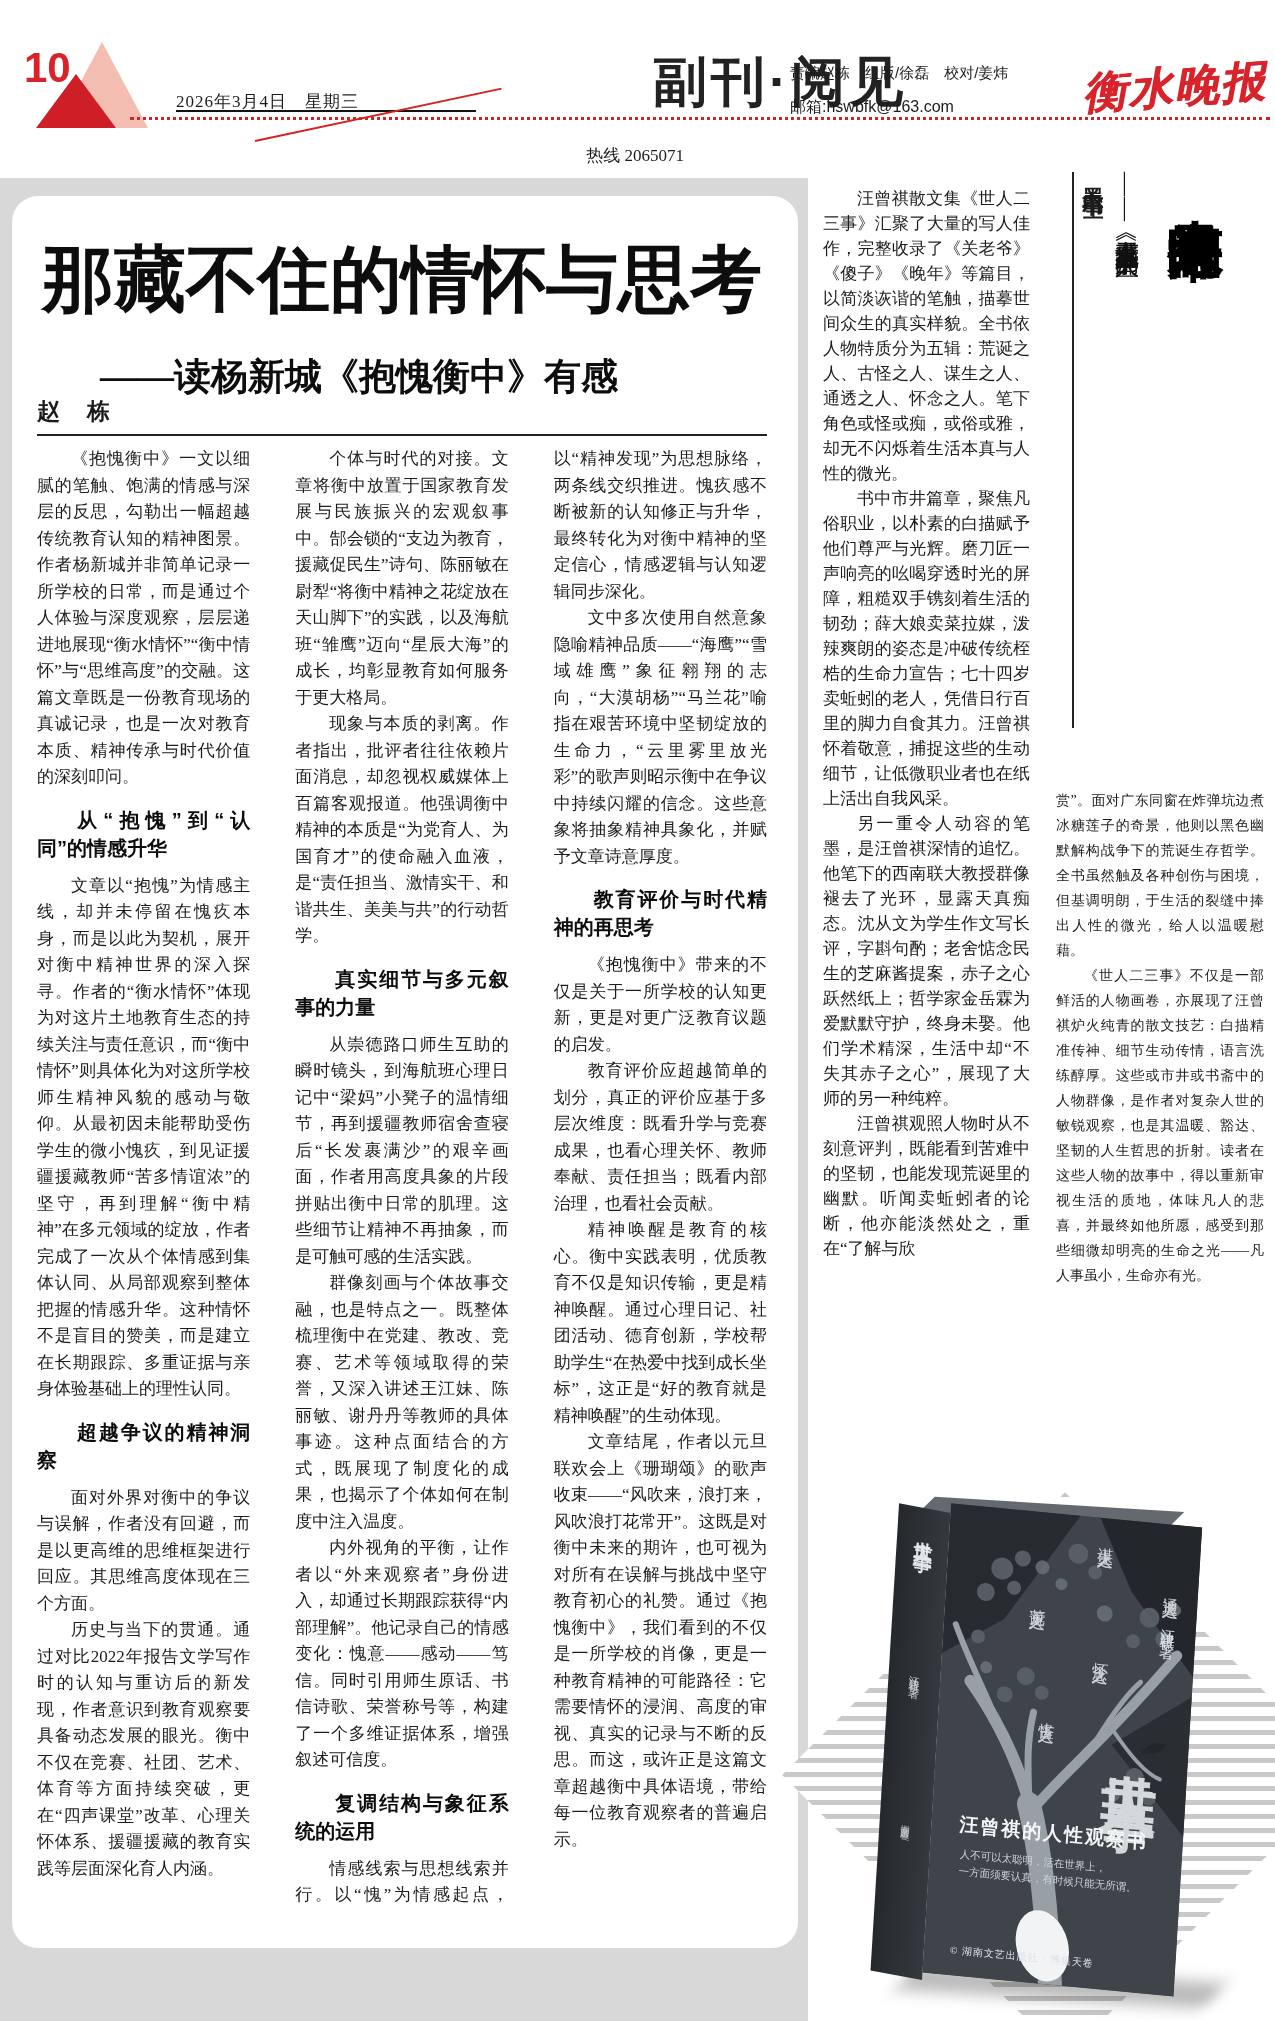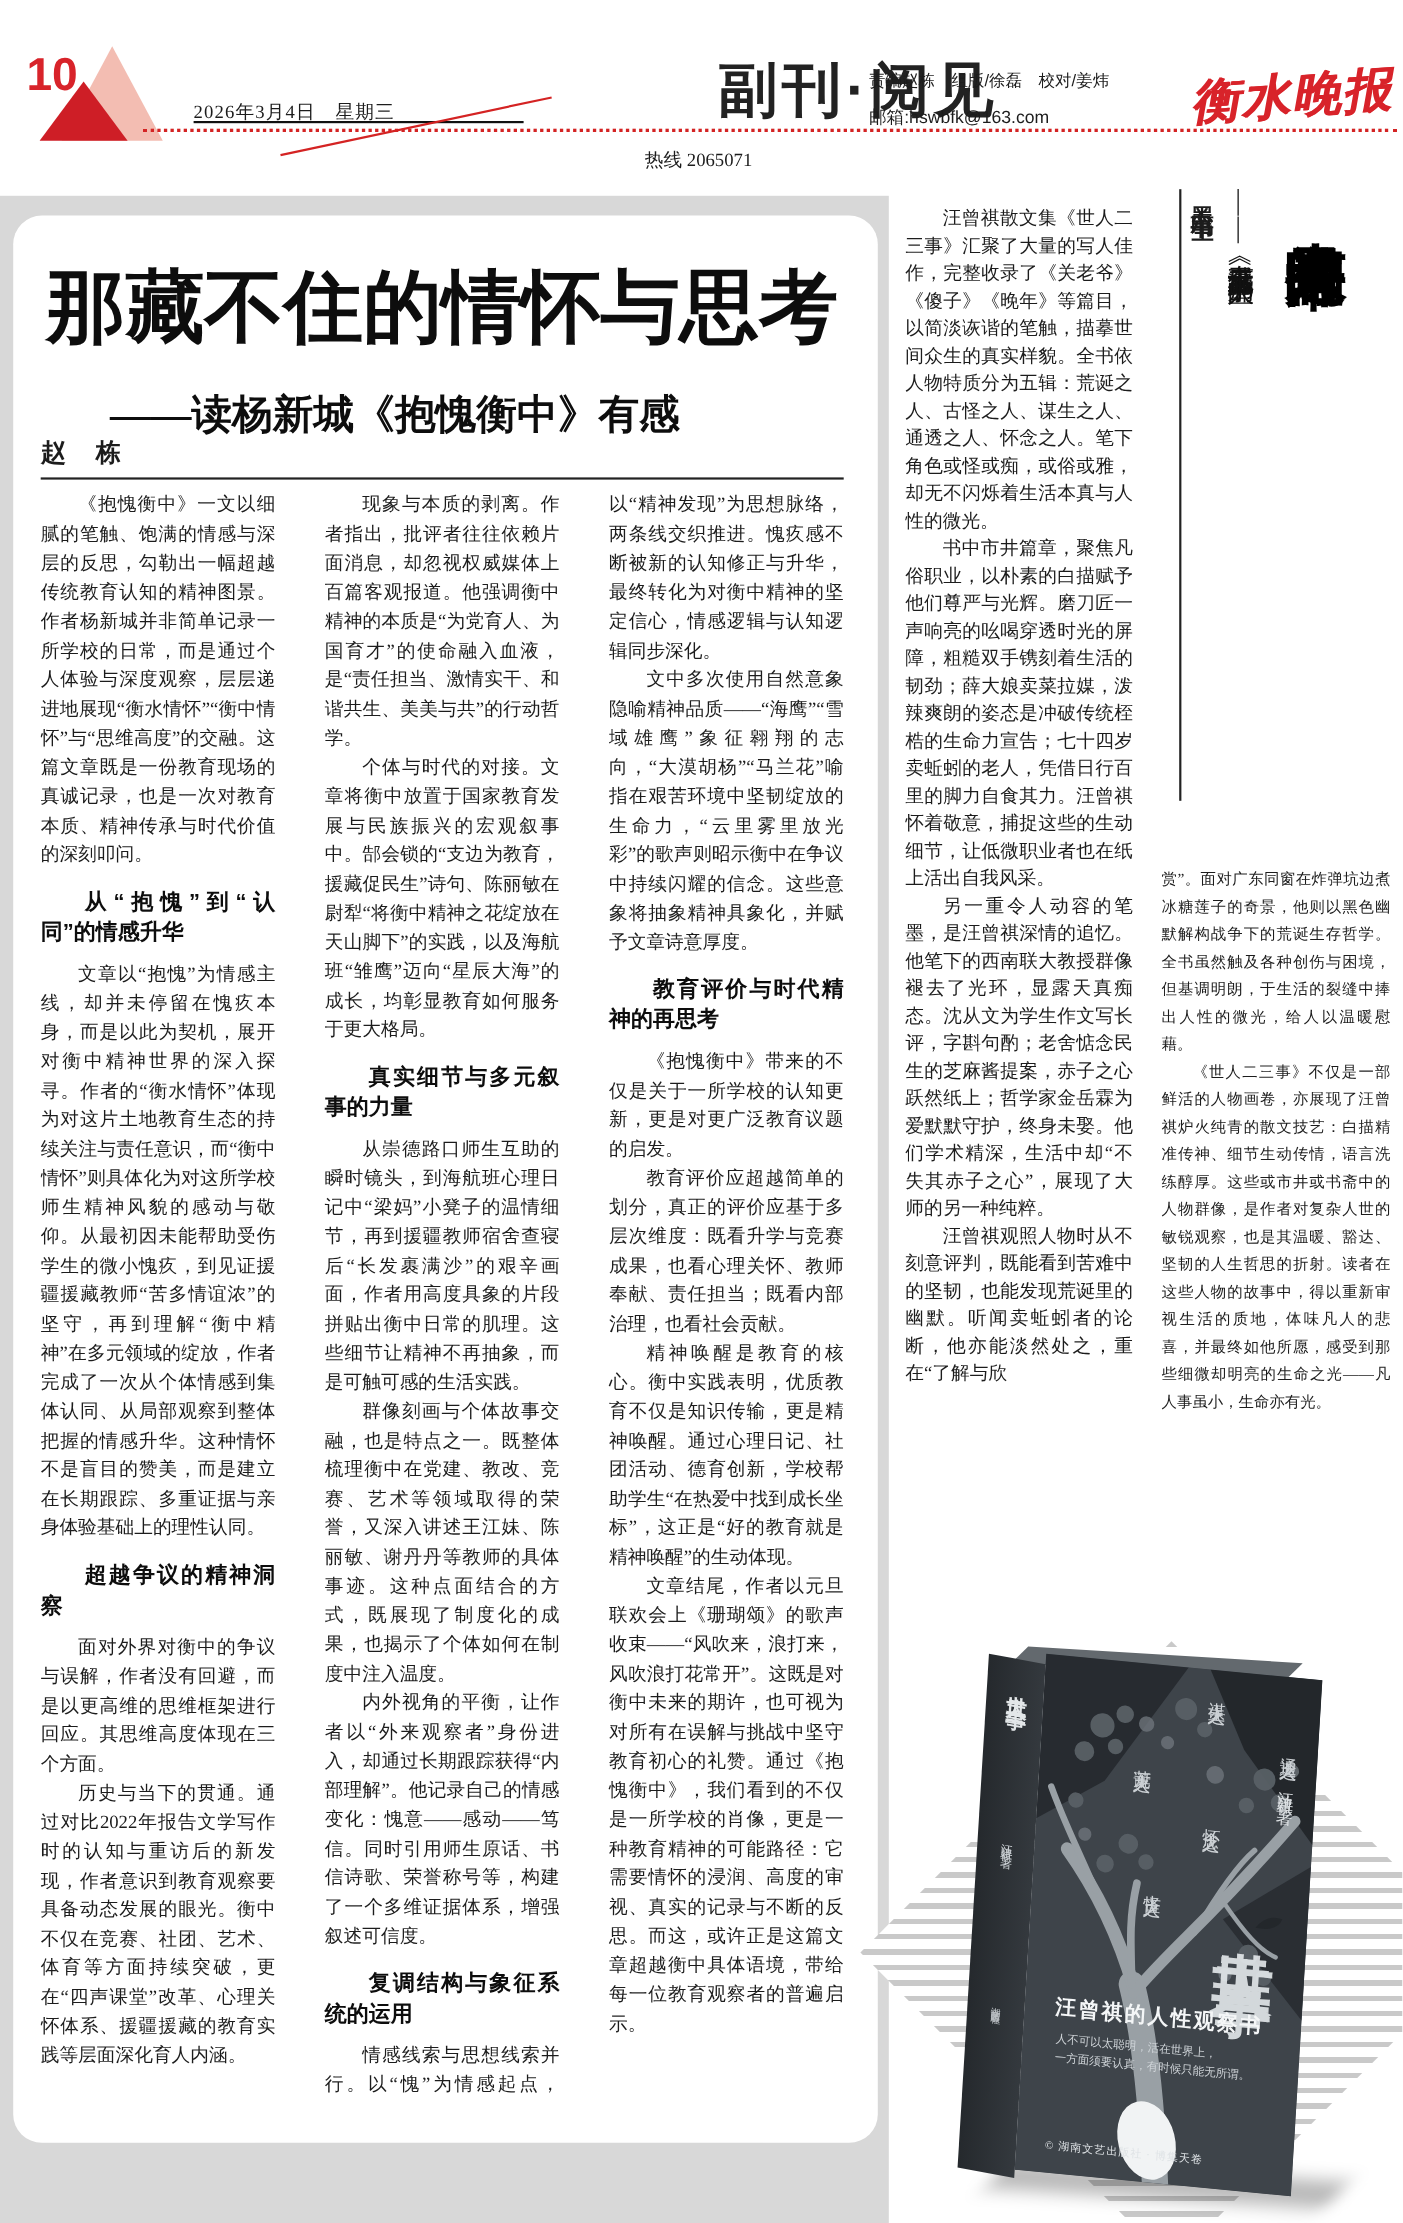--- a/index.html
+++ b/index.html
@@ -20,21 +20,21 @@
           font-family:"Liberation Sans",sans-serif;font-weight:900;font-size:54px;letter-spacing:4px;color:#222;}
   .staff{position:absolute;left:790px;top:64px;font-size:15px;font-family:"Liberation Sans",sans-serif;}
   .email{position:absolute;left:790px;top:97px;font-size:16px;font-family:"Liberation Sans",sans-serif;}
   .paper-name{position:absolute;left:1082px;top:58px;font-size:44px;font-weight:bold;color:#d8232a;
           font-style:italic;transform:rotate(-4deg);letter-spacing:2px;white-space:nowrap;
           text-shadow:1px 0 0 #d8232a;}
   .hdr-black-line{position:absolute;left:176px;top:110px;width:300px;height:0;border-top:2px solid #111;}
   .hdr-red-slash{position:absolute;left:255px;top:140px;width:252px;height:0;border-top:2px solid #d42323;
           transform:rotate(-12deg);transform-origin:left center;}
   .hdr-dotted{position:absolute;left:130px;top:117px;width:1140px;height:0;border-top:3px dotted #d42323;}
-  .hotline{position:absolute;left:540px;top:134px;width:190px;text-align:center;font-size:17px;}
+  .hotline{position:absolute;left:540px;top:144px;width:190px;text-align:center;font-size:17px;}
   
   .gray-zone{position:absolute;left:0;top:178px;width:808px;height:1843px;background:#d8d8d8;}
   .main-box{position:absolute;left:12px;top:196px;width:786px;height:1752px;background:#ffffff;border-radius:26px;}
   .m-title{position:absolute;left:30px;top:36px;width:740px;white-space:nowrap;
            font-family:"Liberation Sans",sans-serif;font-weight:900;font-size:72px;letter-spacing:0px;color:#0d0d0d;}
   .m-subtitle{position:absolute;left:88px;top:128px;width:640px;font-weight:900;font-size:37px;color:#0d0d0d;margin-top:28px;}
   .m-author{position:absolute;left:25px;top:200px;font-weight:bold;font-size:23px;letter-spacing:2px;}
   .m-rule{position:absolute;left:25px;top:238px;width:730px;height:0;border-top:2.5px solid #222;}
   .main-body{position:absolute;left:25px;top:250px;width:730px;height:1470px;
              column-count:3;column-gap:45px;column-fill:auto;overflow:hidden;
@@ -114,22 +114,22 @@
     <div class="m-subtitle">——读杨新城《抱愧衡中》有感</div>
     <div class="m-author">赵　栋</div>
     <div class="m-rule"></div>
     <div class="main-body">
         <p class="para">《抱愧衡中》一文以细腻的笔触、饱满的情感与深层的反思，勾勒出一幅超越传统教育认知的精神图景。作者杨新城并非简单记录一所学校的日常，而是通过个人体验与深度观察，层层递进地展现“衡水情怀”“衡中情怀”与“思维高度”的交融。这篇文章既是一份教育现场的真诚记录，也是一次对教育本质、精神传承与时代价值的深刻叩问。</p>
         <h3 class="sub-head">从“抱愧”到“认同”的情感升华</h3>
         <p class="para">文章以“抱愧”为情感主线，却并未停留在愧疚本身，而是以此为契机，展开对衡中精神世界的深入探寻。作者的“衡水情怀”体现为对这片土地教育生态的持续关注与责任意识，而“衡中情怀”则具体化为对这所学校师生精神风貌的感动与敬仰。从最初因未能帮助受伤学生的微小愧疚，到见证援疆援藏教师“苦多情谊浓”的坚守，再到理解“衡中精神”在多元领域的绽放，作者完成了一次从个体情感到集体认同、从局部观察到整体把握的情感升华。这种情怀不是盲目的赞美，而是建立在长期跟踪、多重证据与亲身体验基础上的理性认同。</p>
         <h3 class="sub-head">超越争议的精神洞察</h3>
         <p class="para">面对外界对衡中的争议与误解，作者没有回避，而是以更高维的思维框架进行回应。其思维高度体现在三个方面。</p>
         <p class="para">历史与当下的贯通。通过对比2022年报告文学写作时的认知与重访后的新发现，作者意识到教育观察要具备动态发展的眼光。衡中不仅在竞赛、社团、艺术、体育等方面持续突破，更在“四声课堂”改革、心理关怀体系、援疆援藏的教育实践等层面深化育人内涵。</p>
+        <p class="para">个体与时代的对接。文章将衡中放置于国家教育发展与民族振兴的宏观叙事中。郜会锁的“支边为教育，援藏促民生”诗句、陈丽敏在尉犁“将衡中精神之花绽放在天山脚下”的实践，以及海航班“雏鹰”迈向“星辰大海”的成长，均彰显教育如何服务于更大格局。</p>
         <p class="para">现象与本质的剥离。作者指出，批评者往往依赖片面消息，却忽视权威媒体上百篇客观报道。他强调衡中精神的本质是“为党育人、为国育才”的使命融入血液，是“责任担当、激情实干、和谐共生、美美与共”的行动哲学。</p>
-        <p class="para">个体与时代的对接。文章将衡中放置于国家教育发展与民族振兴的宏观叙事中。郜会锁的“支边为教育，援藏促民生”诗句、陈丽敏在尉犁“将衡中精神之花绽放在天山脚下”的实践，以及海航班“雏鹰”迈向“星辰大海”的成长，均彰显教育如何服务于更大格局。</p>
         <h3 class="sub-head">真实细节与多元叙事的力量</h3>
         <p class="para">从崇德路口师生互助的瞬时镜头，到海航班心理日记中“梁妈”小凳子的温情细节，再到援疆教师宿舍查寝后“长发裹满沙”的艰辛画面，作者用高度具象的片段拼贴出衡中日常的肌理。这些细节让精神不再抽象，而是可触可感的生活实践。</p>
         <p class="para">群像刻画与个体故事交融，也是特点之一。既整体梳理衡中在党建、教改、竞赛、艺术等领域取得的荣誉，又深入讲述王江妹、陈丽敏、谢丹丹等教师的具体事迹。这种点面结合的方式，既展现了制度化的成果，也揭示了个体如何在制度中注入温度。</p>
         <p class="para">内外视角的平衡，让作者以“外来观察者”身份进入，却通过长期跟踪获得“内部理解”。他记录自己的情感变化：愧意——感动——笃信。同时引用师生原话、书信诗歌、荣誉称号等，构建了一个多维证据体系，增强叙述可信度。</p>
         <h3 class="sub-head">复调结构与象征系统的运用</h3>
         <p class="para">情感线索与思想线索并行。以“愧”为情感起点，以“精神发现”为思想脉络，两条线交织推进。愧疚感不断被新的认知修正与升华，最终转化为对衡中精神的坚定信心，情感逻辑与认知逻辑同步深化。</p>
         <p class="para">文中多次使用自然意象隐喻精神品质——“海鹰”“雪域雄鹰”象征翱翔的志向，“大漠胡杨”“马兰花”喻指在艰苦环境中坚韧绽放的生命力，“云里雾里放光彩”的歌声则昭示衡中在争议中持续闪耀的信念。这些意象将抽象精神具象化，并赋予文章诗意厚度。</p>
         <h3 class="sub-head">教育评价与时代精神的再思考</h3>
         <p class="para">《抱愧衡中》带来的不仅是关于一所学校的认知更新，更是对更广泛教育议题的启发。</p>
         <p class="para">教育评价应超越简单的划分，真正的评价应基于多层次维度：既看升学与竞赛成果，也看心理关怀、教师奉献、责任担当；既看内部治理，也看社会贡献。</p>

